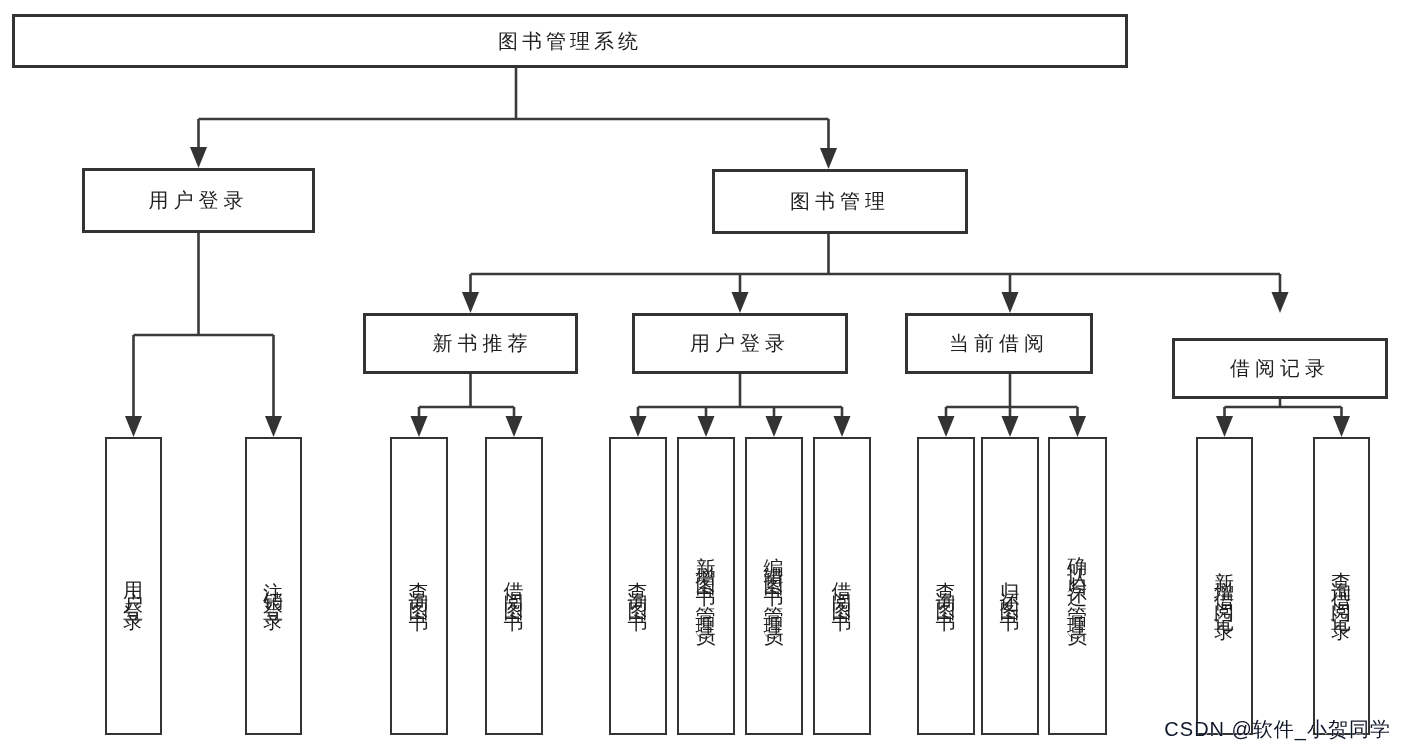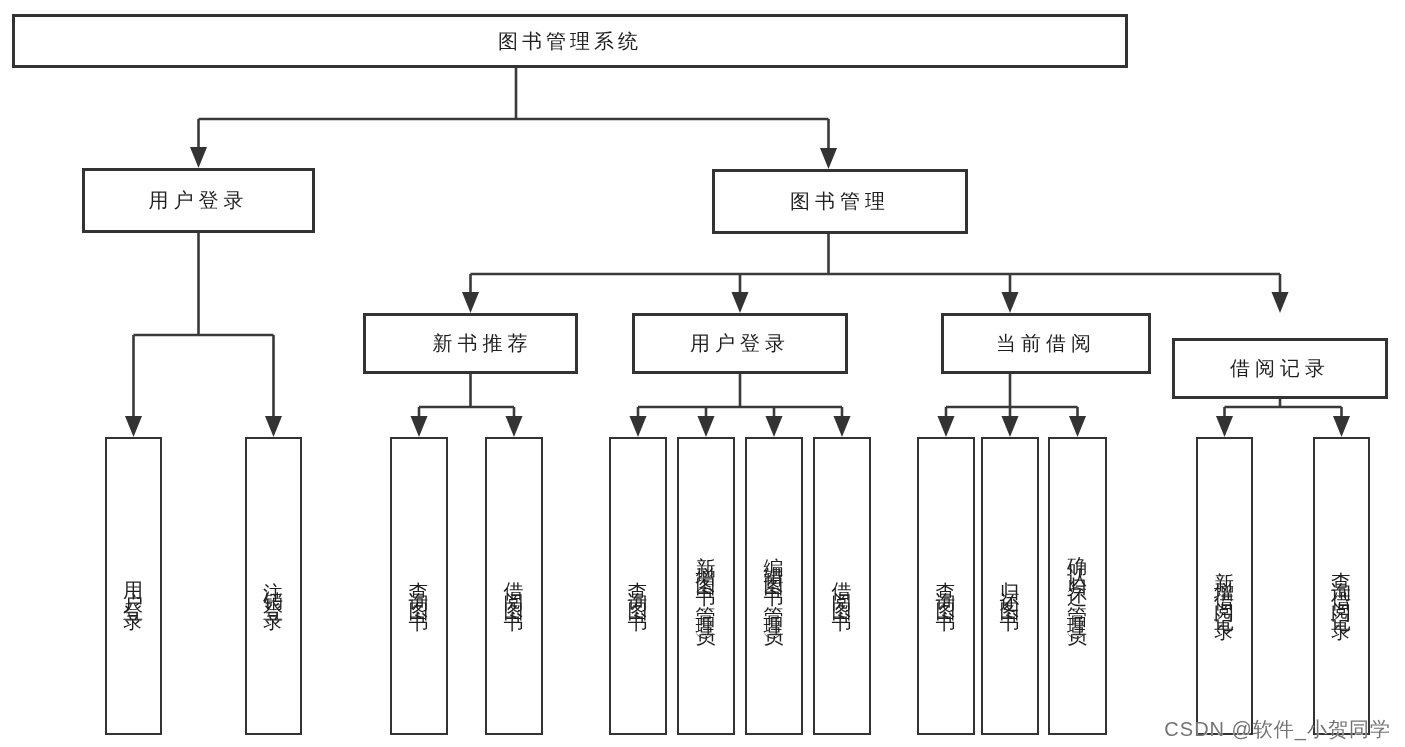--- a/index.html
+++ b/index.html
@@ -47,21 +47,21 @@
     writing-mode: vertical-rl;
     font-size: 20px;
     letter-spacing: 10px;
     line-height: 1;
   }
   #watermark {
     position: absolute;
     right: 14px;
     bottom: 4px;
     font-size: 20px;
-    color: #737373;
+    color: #0f172a;
     letter-spacing: 1px;
     white-space: nowrap;
     text-shadow: 0 1px 1px #ffffff;
   }
   .cline {
     stroke: #3a3a3a;
     stroke-width: 2.6;
     fill: none;
   }
   .ahead {
@@ -153,21 +153,21 @@
     <polygon class="ahead" points="1333,416 1350,416 1341.5,437"></polygon>
   </svg>
 
   <div class="node hnode root-node" style="left:12px; top:14px; width:1116px; height:54px;">图书管理系统</div>
 
   <div class="node hnode" style="left:82px; top:168px; width:233px; height:65px;">用户登录</div>
   <div class="node hnode" style="left:712px; top:169px; width:256px; height:65px;">图书管理</div>
 
   <div class="node hnode" style="left:363px; top:313px; width:215px; height:61px;padding-left:24px;">新书推荐</div>
   <div class="node hnode" style="left:632px; top:313px; width:216px; height:61px;">用户登录</div>
-  <div class="node hnode" style="left:941px; top:313px; width:210px; height:61px;">当前借阅</div>
+  <div class="node hnode" style="left:905px; top:313px; width:188px; height:61px;">当前借阅</div>
   <div class="node hnode" style="left:1172px; top:313px; width:216px; height:61px;margin-top:25px;">借阅记录</div>
 
   <div class="node vnode" style="left:105px; top:437px; width:57px; height:298px;">用户登录</div>
   <div class="node vnode" style="left:245px; top:437px; width:57px; height:298px;">注销登录</div>
 
   <div class="node vnode" style="left:390px; top:437px; width:58px; height:298px;">查询图书</div>
   <div class="node vnode" style="left:485px; top:437px; width:58px; height:298px;">借阅图书</div>
 
   <div class="node vnode" style="left:609px; top:437px; width:58px; height:298px;">查询图书</div>
   <div class="node vnode" style="left:677px; top:437px; width:58px; height:298px;">新增图书（管理员）</div>

